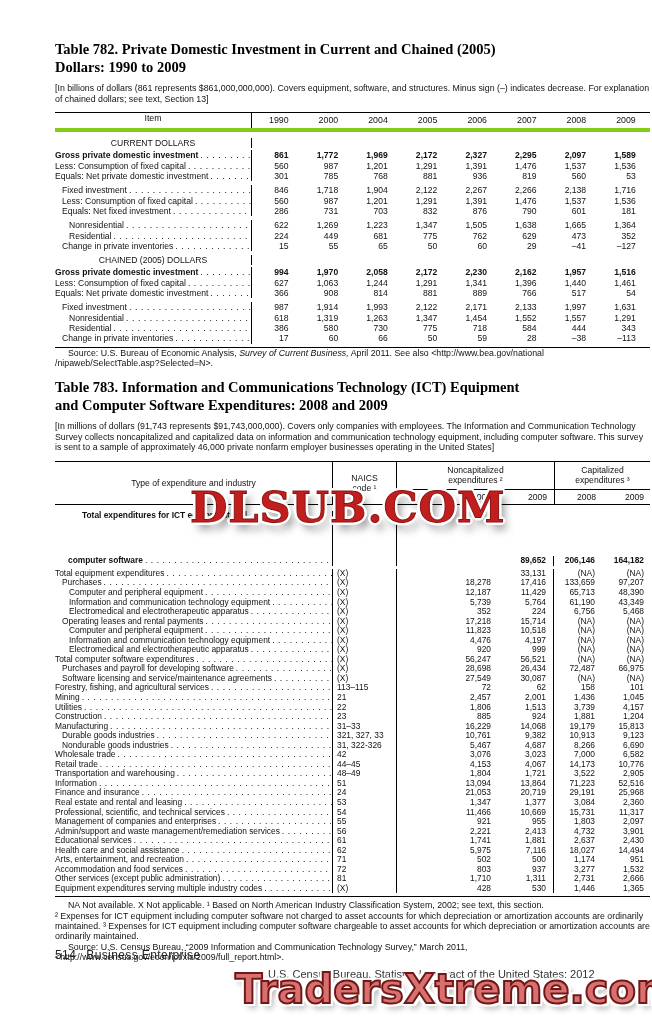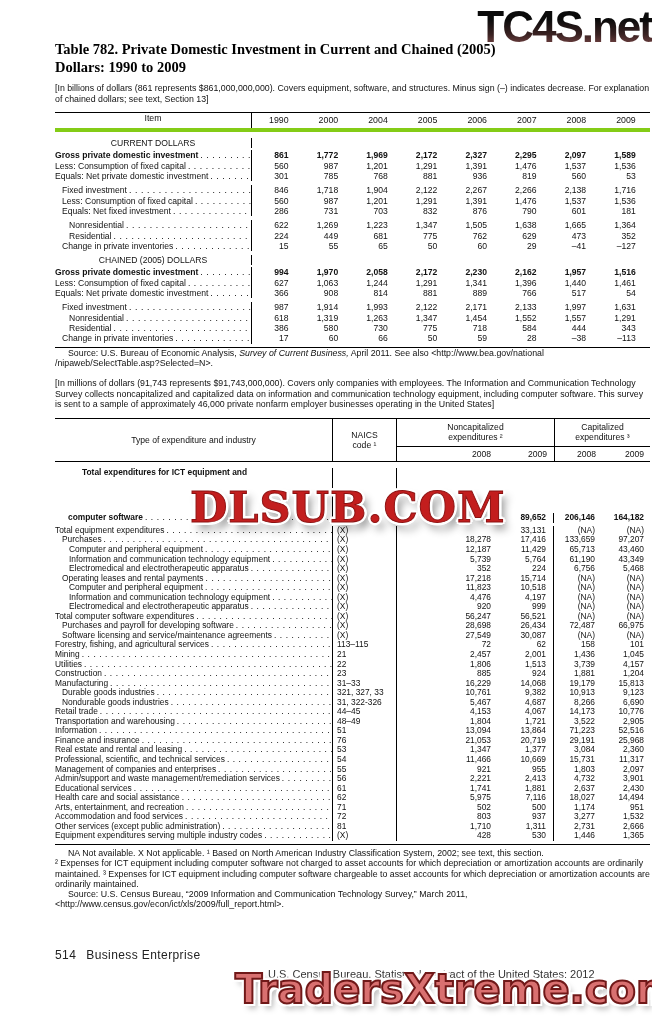--- a/index.html
+++ b/index.html
@@ -384,20 +384,21 @@
     <div class="cn782">–38</div>
     <div class="cn782">–113</div>
   </div>
 </div>
     </div>
 
     <p class="src indent1st"><span>Source: U.S. Bureau of Economic Analysis, </span><span class="it">Survey of Current Business,</span><span> April 2011. See also &lt;http://www.bea.gov/national</span><span class="blockline">/nipaweb/SelectTable.asp?Selected=N&gt;.</span></p>
   </section>
 
   <section class="t783">
+    <h2 class="ttl"><span>Table 783. Information and Communications Technology (ICT) Equipment</span><br><span>and Computer Software Expenditures: 2008 and 2009</span></h2>
     <p class="note">[In millions of dollars (91,743 represents $91,743,000,000). Covers only companies with employees. The Information and Communication Technology Survey collects noncapitalized and capitalized data on information and communication technology equipment, including computer software. This survey is sent to a sample of approximately 46,000 private nonfarm employer businesses operating in the United States]</p>
 
     <div class="tbl783">
       <div class="hd783">
         <div class="h-label">Type of expenditure and industry</div>
         <div class="h-naics">
             <span>NAICS code ¹</span>
           </div>
         <div class="h-group h-noncap">
           <div class="h-gl">
@@ -471,21 +472,21 @@
       <div class="l1">
                 <span class="lbl">Computer and peripheral equipment</span>
                 <span class="dots"></span>
               </div>
 
     </div>
     <div class="cnaics">(X)</div>
     <div class="cnum n08">12,187</div>
     <div class="cnum n09">11,429</div>
     <div class="cnum c08">65,713</div>
-    <div class="cnum c09">43,460</div>
+    <div class="cnum c09">48,390</div>
   </div>
 
   <div class="r783 ind2">
     <div class="cl">
       <div class="l1">
                 <span class="lbl">Information and communication technology equipment</span>
                 <span class="dots"></span>
               </div>
 
     </div>
@@ -714,20 +715,34 @@
               </div>
 
     </div>
     <div class="cnaics">31, 322-326</div>
     <div class="cnum n08">5,467</div>
     <div class="cnum n09">4,687</div>
     <div class="cnum c08">8,266</div>
     <div class="cnum c09">6,690</div>
   </div>
 
+  <div class="r783">
+    <div class="cl">
+      <div class="l1">
+                <span class="lbl">Wholesale trade</span>
+                <span class="dots"></span>
+              </div>
+
+    </div>
+    <div class="cnaics">42</div>
+    <div class="cnum n08">3,076</div>
+    <div class="cnum n09">3,023</div>
+    <div class="cnum c08">7,000</div>
+    <div class="cnum c09">6,582</div>
+  </div>
 
   <div class="r783">
     <div class="cl">
       <div class="l1">
                 <span class="lbl">Retail trade</span>
                 <span class="dots"></span>
               </div>
 
     </div>
     <div class="cnaics">44–45</div>
@@ -768,21 +783,21 @@
   </div>
 
   <div class="r783">
     <div class="cl">
       <div class="l1">
                 <span class="lbl">Finance and insurance</span>
                 <span class="dots"></span>
               </div>
 
     </div>
-    <div class="cnaics">76</div>
+    <div class="cnaics">24</div>
     <div class="cnum n08">21,053</div>
     <div class="cnum n09">20,719</div>
     <div class="cnum c08">29,191</div>
     <div class="cnum c09">25,968</div>
   </div>
 
   <div class="r783">
     <div class="cl">
       <div class="l1">
                 <span class="lbl">Real estate and rental and leasing</span>
@@ -939,16 +954,15 @@
       <p class="fn">² Expenses for ICT equipment including computer software not charged to asset accounts for which depreciation or amortization accounts are ordinarily maintained. ³ Expenses for ICT equipment including computer software chargeable to asset accounts for which depreciation or amortization accounts are ordinarily maintained.</p>
       <p class="fn indent1st"><span>Source: U.S. Census Bureau, “2009 Information and Communication Technology Survey,” March 2011,</span><span class="blockline">&lt;http://www.census.gov/econ/ict/xls/2009/full_report.html&gt;.</span></p>
     </div>
   </section>
 
   <div class="footer-left">
     <span class="num">514</span><span>Business Enterprise</span>
   </div>
   <div class="footer-right">U.S. Census Bureau, Statistical Abstract of the United States: 2012</div>
 
-  <div class="wm wm-top">TC4S.net</div>
   <div class="wm wm-mid">DLSUB.COM</div>
   <div class="wm wm-bottom">TradersXtreme.com</div>
 </div>
 
 </body></html>

